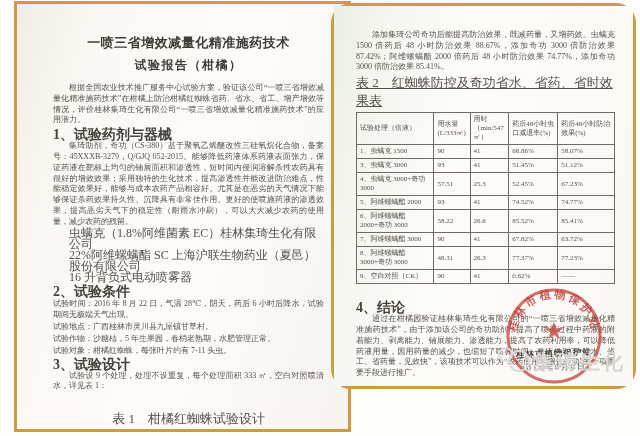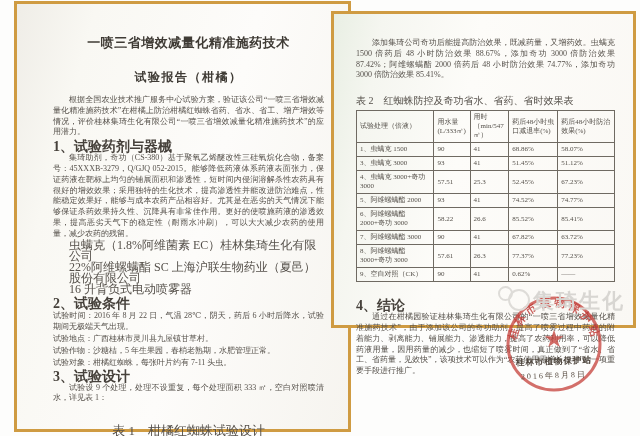--- a/index.html
+++ b/index.html
@@ -3,40 +3,40 @@
 <meta charset="utf-8">
 <style>
   html,body{margin:0;padding:0;}
   body{
     width:640px;height:436px;position:relative;overflow:hidden;
     background:#fdfdfc;
     font-family:"Liberation Serif","DejaVu Serif",serif;
   }
   .frame{position:absolute;border:3px solid #cf9b42;box-sizing:border-box;background:#fbfaf6;}
   .frame-left{left:14px;top:1px;width:337px;height:431px;}
-  .frame-right{left:331px;top:11px;width:305px;height:317px;}
+  .frame-right{left:331px;top:3px;width:305px;height:386px;border-radius:20px;}
   .page{position:relative;width:100%;height:100%;box-sizing:border-box;color:#55504a;}
   .page-left{
     padding:30px 24px 0 36px;
     background:linear-gradient(105deg,#efede7 0%,#f9f8f3 18%,#fdfcfa 55%,#f6f4ef 100%);
   }
   .page-right{
     padding:24px 18px 0 22px;
     background:linear-gradient(100deg,#e9efe4 0%,#f5f6f0 14%,#fdfcf9 42%,#faf8f4 100%);
   }
   h1.title{margin:0;text-align:center;font-size:13px;font-weight:bold;letter-spacing:.5px;color:#3f3b35;}
-  h2.subtitle{margin:17px 0 0;text-align:center;font-size:12px;font-weight:bold;letter-spacing:1.5px;color:#3f3b35;}
+  h2.subtitle{margin:5px 0 0;text-align:center;font-size:12px;font-weight:bold;letter-spacing:1.5px;color:#3f3b35;}
   .para{font-size:8px;line-height:10.8px;text-align:justify;margin:0;}
   .indent{text-indent:2em;}
   .mt{margin-top:9px;}
   .heading{font-size:14px;line-height:11px;font-weight:bold;margin:3px 0 1px;color:#46413b;}
   .product{font-size:12px;line-height:11px;margin:0;padding-left:16px;}
   .cond{font-size:8px;line-height:11px;margin:1px 0 0;text-align:justify;}
   .caption-center{text-align:center;font-size:13px;margin-top:18px;}
-  .caption-left{font-size:10px;margin:13px 0 2px;}
+  .caption-left{font-size:13px;margin:1px 0 2px;text-decoration:underline;}
   table.results{border-collapse:collapse;width:100%;table-layout:fixed;margin-top:1px;}
   table.results th,table.results td{
     border:1px solid #6f6a62;font-size:7px;line-height:9px;
     padding:2px 3px;vertical-align:middle;font-weight:normal;text-align:left;
     overflow:hidden;
   }
   table.results th{height:20px;}
   td.num{text-align:left;}
   td.center{text-align:center;}
   .stamp{position:absolute;left:160px;top:280px;width:120px;height:120px;}
@@ -135,21 +135,21 @@
         </tr>
         <tr>
           <td>7、阿维螺螨酯 3000</td>
           <td class="num">90</td>
           <td class="num">41</td>
           <td class="center">67.82%</td>
           <td class="num">63.72%</td>
         </tr>
         <tr>
           <td>8、阿维螺螨酯 3000+奇功 3000</td>
-          <td class="num">57.61</td>
+          <td class="num">48.31</td>
           <td class="num">26.3</td>
           <td class="center">77.37%</td>
           <td class="num">77.23%</td>
         </tr>
         <tr>
           <td>9、空白对照（CK）</td>
           <td class="num">90</td>
           <td class="num">41</td>
           <td class="center">0.62%</td>
           <td class="num">——</td>

